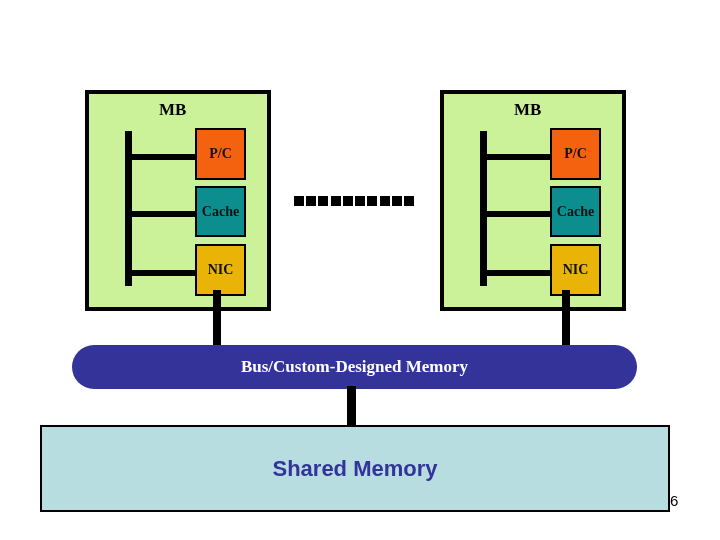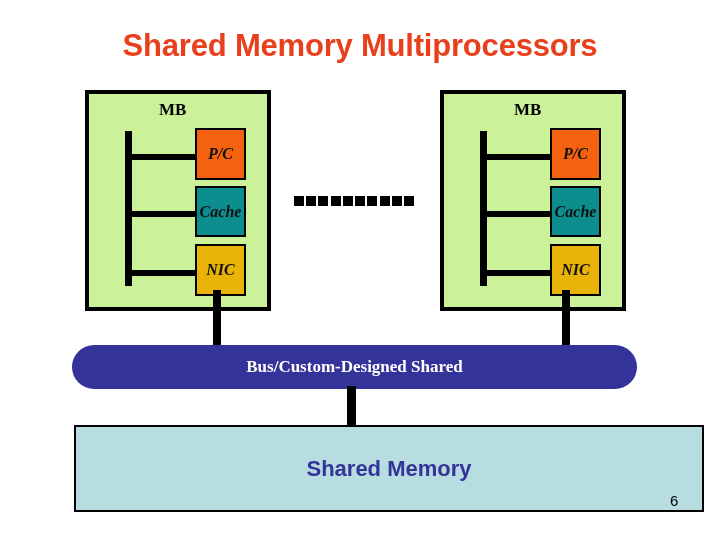--- a/index.html
+++ b/index.html
@@ -87,25 +87,24 @@
   
   .comp {
     position: absolute;
     box-sizing: border-box;
     border: 2px solid #000000;
     display: flex;
     align-items: center;
     justify-content: center;
     font-family: "Liberation Serif", serif;
     font-weight: bold;
-    font-size: 16px;
+    font-size: 14px;
     color: #111111;
     white-space: nowrap;
     overflow: visible;
-    font-style: italic;
   }
   .comp-pc {
     left: 106px; top: 34px;
     width: 51px; height: 52px;
     background: #F4620F;
   }
   .comp-cache {
     left: 106px; top: 92px;
     width: 51px; height: 51px;
     background: #0D8E8E;
@@ -182,39 +181,37 @@
     border: 2px solid #000000;
     box-sizing: border-box;
     display: flex;
     align-items: center;
     justify-content: center;
     font-family: "Liberation Sans", sans-serif;
     font-weight: bold;
     font-size: 22px;
     color: #33339A;
     white-space: nowrap;
-    margin-left: 34px;
   }
 
   
   .page-number {
     position: absolute;
     left: 670px;
     top: 492px;
     font-family: "Liberation Sans", sans-serif;
     font-size: 15px;
     color: #000000;
   }
 </style>
 </head>
 <body>
 
 <div id="slide">
 
-  <div class="slide-title">Shared Memory Multiprocessors</div>
 
   <div class="node-group left">
     <div class="mb-label">MB</div>
 
     <div class="mb-bus"></div>
 
     <div class="link-h to-pc"></div>
     <div class="link-h to-cache"></div>
     <div class="link-h to-nic"></div>
 
@@ -245,21 +242,21 @@
     <div class="link-h to-pc"></div>
     <div class="link-h to-cache"></div>
     <div class="link-h to-nic"></div>
 
     <div class="comp comp-pc">P/C</div>
     <div class="comp comp-cache">Cache</div>
     <div class="comp comp-nic">NIC</div>
   </div>
   <div class="nic-downlink right"></div>
 
-  <div class="network-bar">Bus/Custom-Designed Shared</div>
+  <div class="network-bar">Bus/Custom-Designed Memory</div>
 
   <div class="bus-downlink"></div>
 
   <div class="shared-memory">Shared Memory</div>
 
   <div class="page-number">6</div>
 
 </div>
 
 </body></html>

